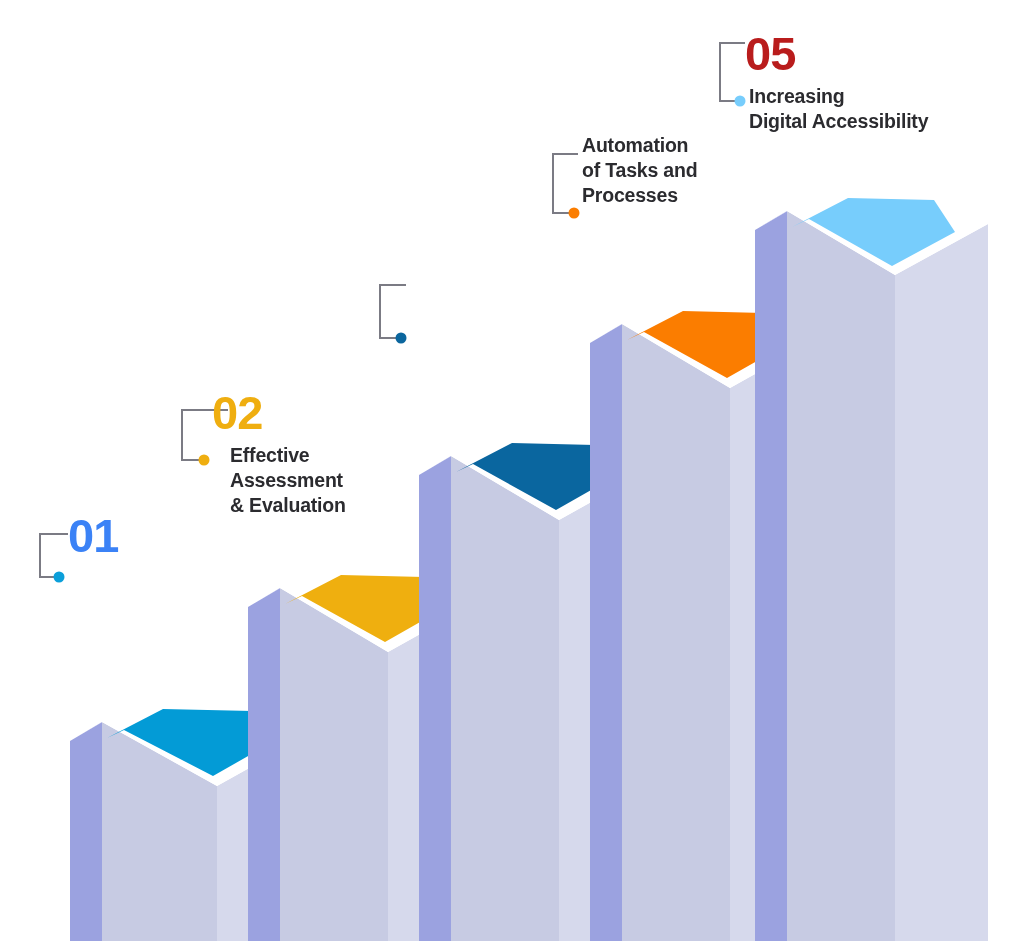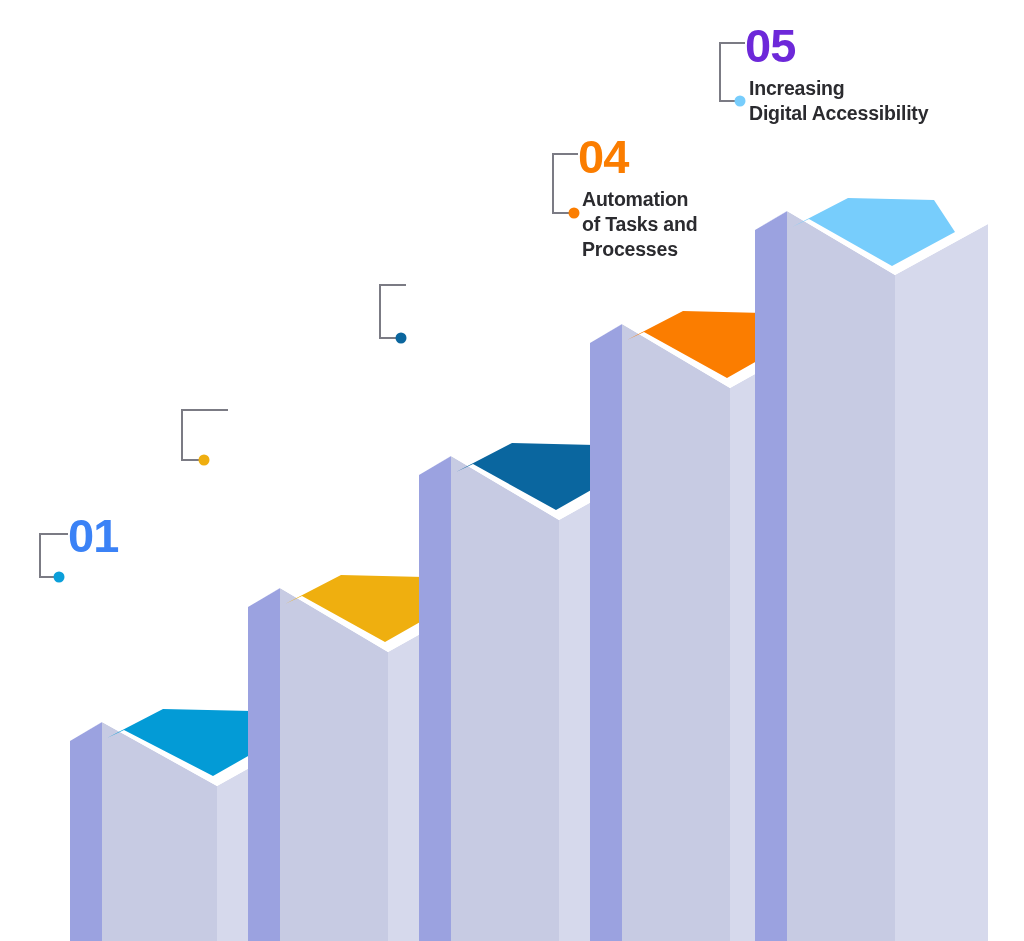--- a/index.html
+++ b/index.html
@@ -116,28 +116,33 @@
     <circle cx="204" cy="460" r="5.5" fill="#efae10"></circle>
     <circle cx="401" cy="338" r="5.5" fill="#0b669e"></circle>
     <circle cx="574" cy="213" r="5.5" fill="#fb7d00"></circle>
     <circle cx="740" cy="101" r="5.5" fill="#77cdfc"></circle>
   </svg>
 
   <div class="label-block" style="left:68px; top:512px;">
     <div class="label-num" style="color:#3b82f6;">01</div>
   </div>
 
+  <div class="label-block" style="left:212px; top:389px;">
+    <div class="label-num" style="color:#efae10;">02</div>
+    <div class="label-text" style="margin-left:18px;">Effective
+Assessment
+&amp; Evaluation</div>
+  </div>
 
 
   <div class="label-block" style="left:578px; top:133px;">
-    <div class="label-num" style="color:#fb7d00;">04</div>
     <div class="label-text" style="margin-left:4px;">Automation
 of Tasks and
 Processes</div>
   </div>
 
   <div class="label-block" style="left:745px; top:22px;">
-    <div class="label-num" style="color:#6d28d9;">05</div>
+    <div class="label-num" style="color:#b91c1c;margin-top:8px;">05</div>
     <div class="label-text" style="margin-left:4px;">Increasing
 Digital Accessibility</div>
   </div>
 
 </div>
 
 </body></html>

